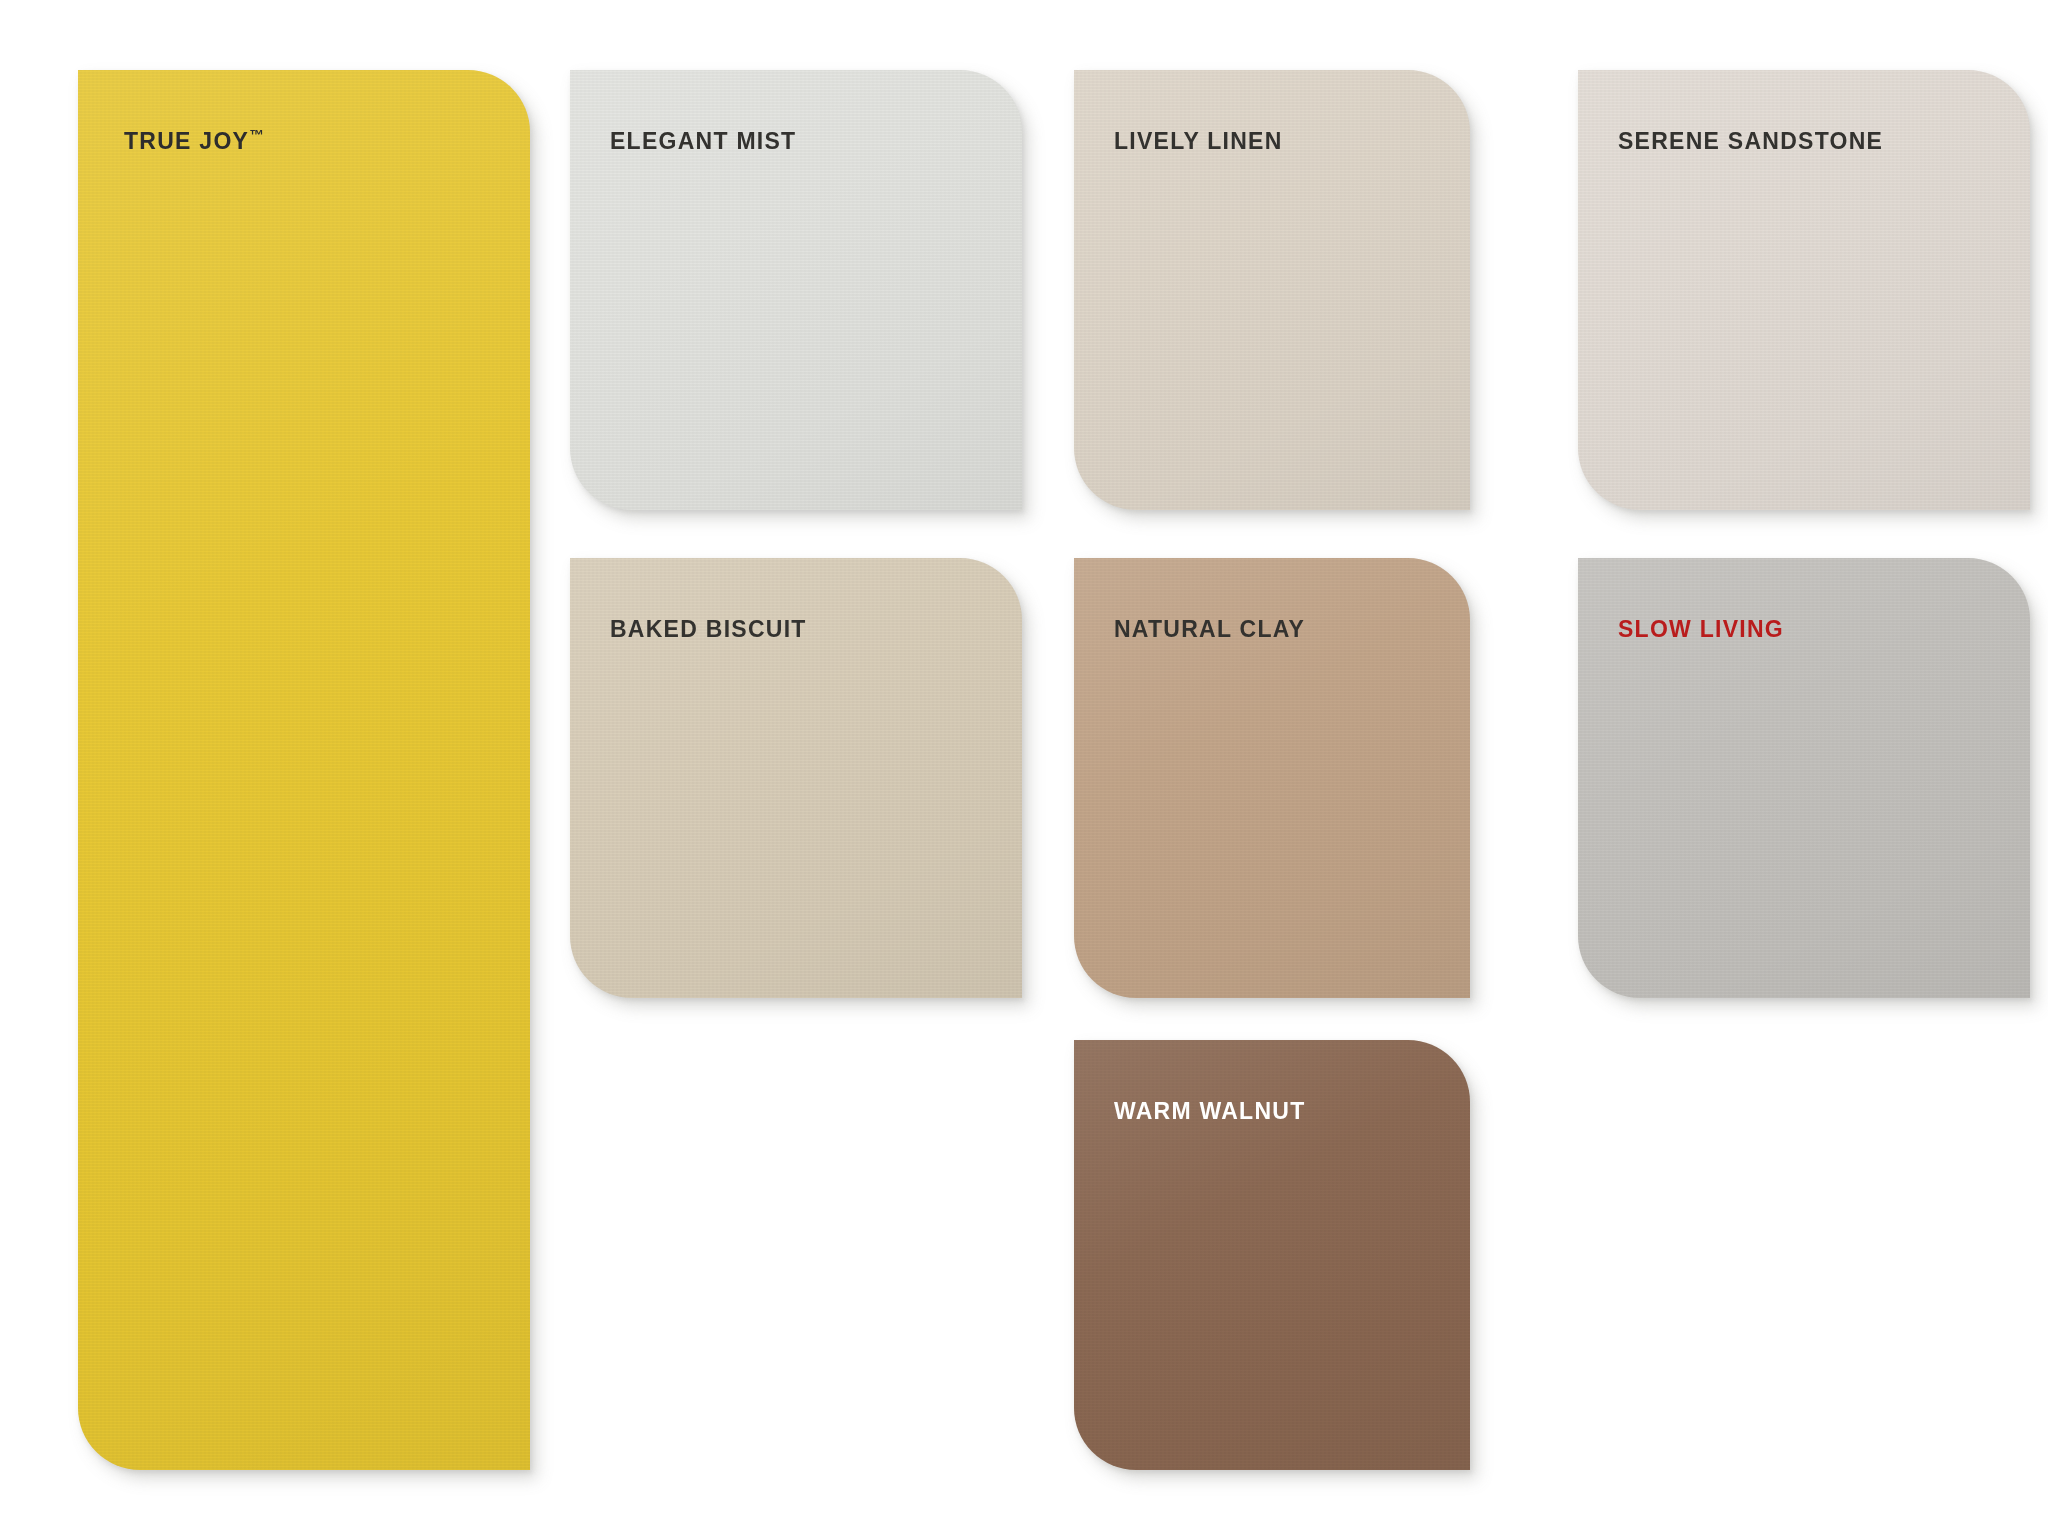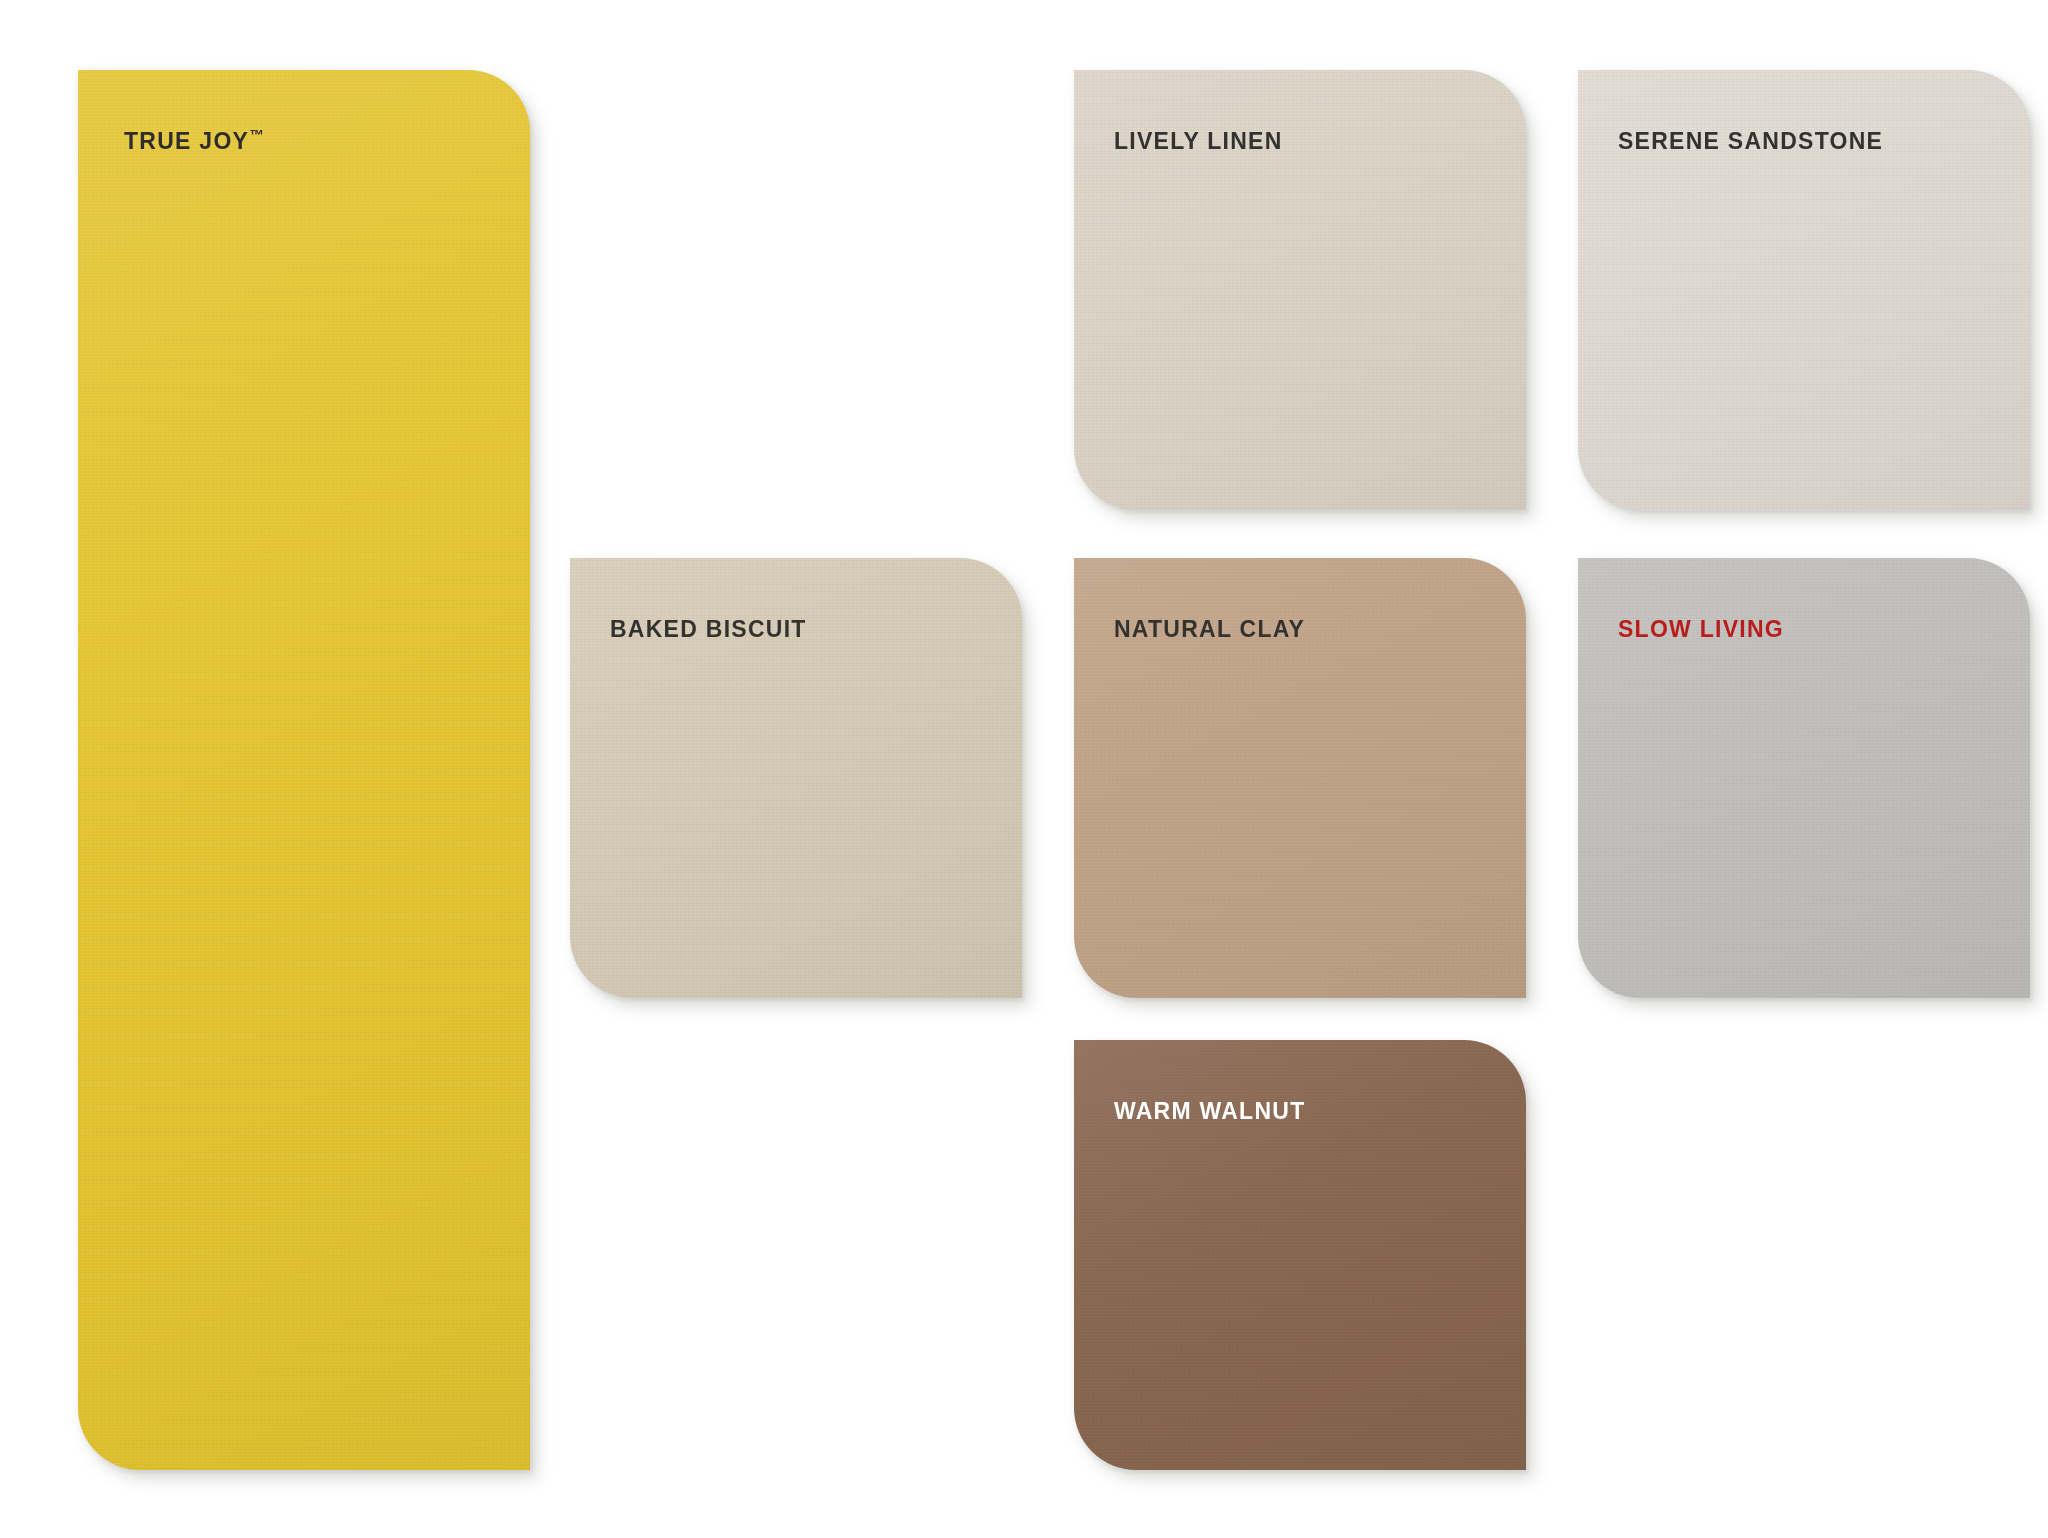--- a/index.html
+++ b/index.html
@@ -92,21 +92,21 @@
     border-radius: 0 62px 0 62px;
   }
   #swatch-true-joy .swatch-label {
     left: 46px;
     top: 58px;
   }
 
   
   
   .col-1 { left: 570px;  width: 452px; }
-  .col-2 { left: 1074px; width: 452px; }
+  .col-2 { left: 1074px; width: 396px; }
   .col-3 { left: 1578px; width: 452px; }
   
   .row-1 { top: 70px;   height: 440px; }
   .row-2 { top: 558px;  height: 440px; }
   .row-3 { top: 1040px; height: 430px; }
 
   .grid-swatch .swatch-label {
     left: 40px;
     top: 58px;
   }
@@ -115,20 +115,25 @@
 <body>
 
 <div id="palette-board" style="background-color: rgb(255, 255, 255);">
 
   <div class="swatch" id="swatch-true-joy" style="background-color: rgb(232, 200, 50);">
     <div class="swatch-label" style="color: rgb(45, 45, 45);">
       <span>TRUE JOY</span><sup>™</sup>
     </div>
   </div>
 
+  <div class="swatch grid-swatch row-1 col-1" style="background-color: rgb(226, 227, 223);">
+    <div class="swatch-label" style="color: rgb(51, 50, 47);">
+      <span>ELEGANT MIST</span><sup></sup>
+    </div>
+  </div>
 
   <div class="swatch grid-swatch row-1 col-2" style="background-color: rgb(222, 213, 200);">
     <div class="swatch-label" style="color: rgb(51, 50, 47);">
       <span>LIVELY LINEN</span><sup></sup>
     </div>
   </div>
 
   <div class="swatch grid-swatch row-1 col-3" style="background-color: rgb(226, 219, 212); padding-left: 44px;">
     <div class="swatch-label" style="color: rgb(51, 50, 47);">
       <span>SERENE SANDSTONE</span><sup></sup>

